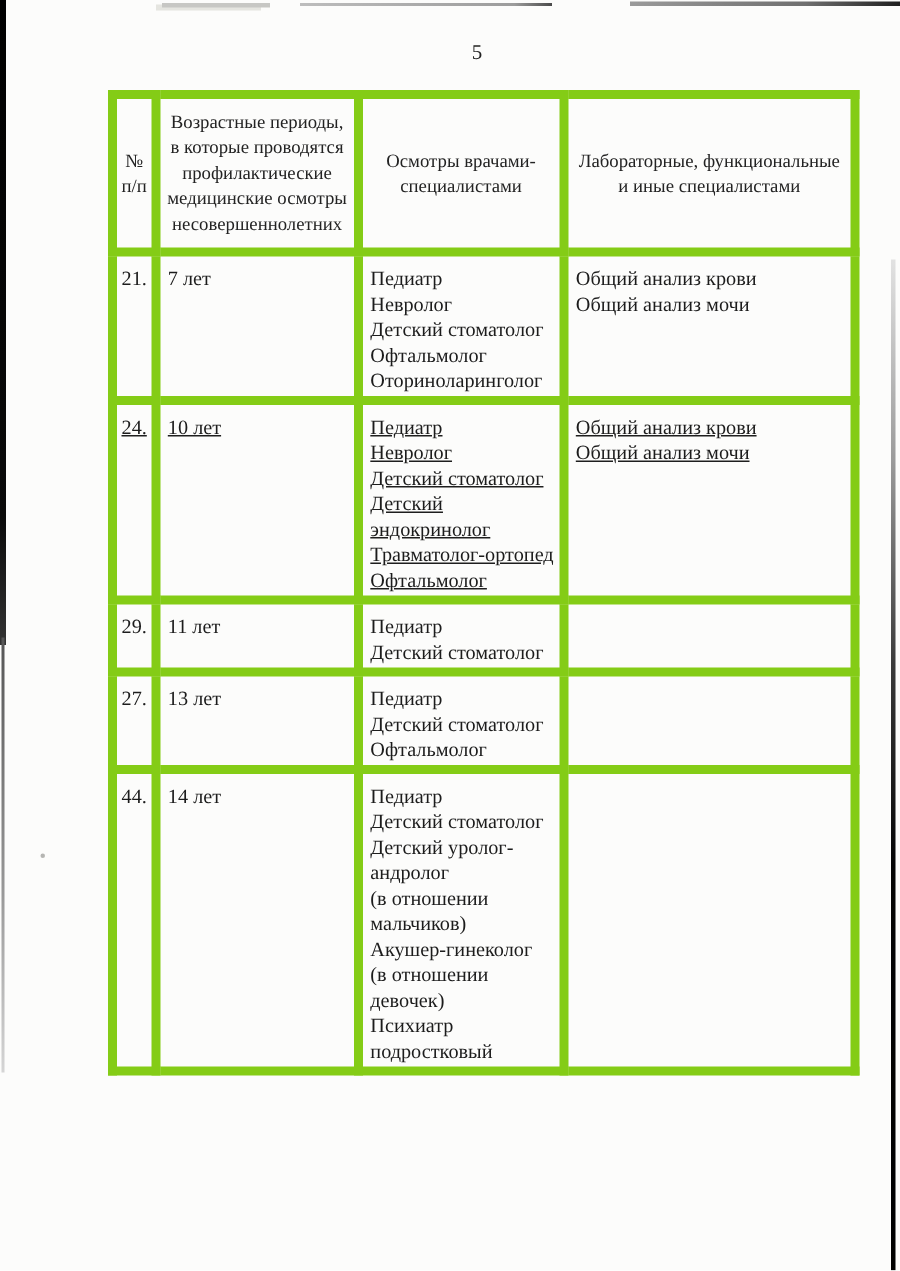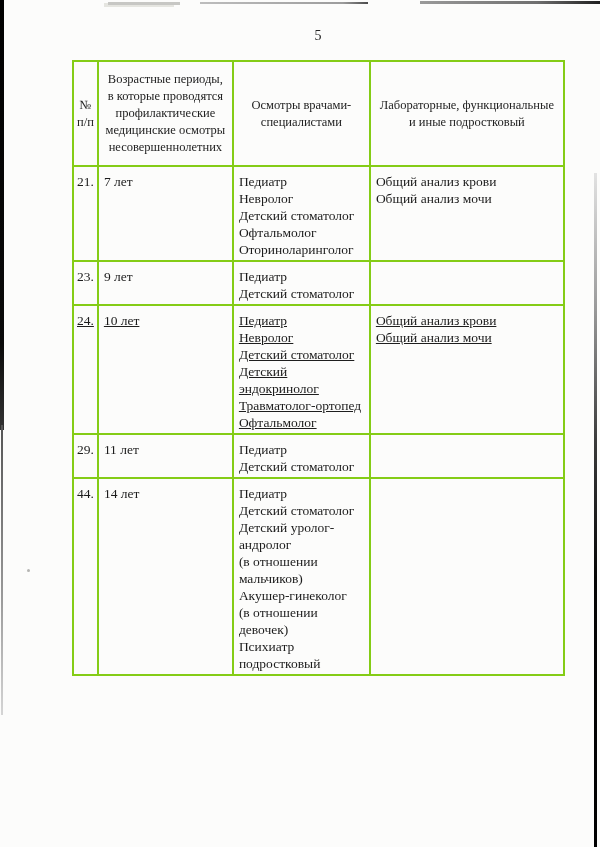--- a/index.html
+++ b/index.html
@@ -13,21 +13,21 @@
   }
   .page-number {
     position:absolute; left:288px; top:28px; width:60px;
     text-align:center; font-size:14px; color:#222;
   }
   table.exam-table {
     position:absolute; left:72px; top:60px;
     border-collapse:collapse; table-layout:fixed;
   }
   .exam-table td, .exam-table th {
-    border:2px solid #84cc16;
+    border:6px solid #84cc16;
     white-space:pre-line;
     font-weight:normal;
     overflow:hidden;
   }
   .exam-table th {
     text-align:center; vertical-align:middle;
     font-size:12.5px; line-height:17px;
     padding:2px 2px; color:#232323;
   }
   .exam-table td {
@@ -112,57 +112,58 @@
         <th>№
 п/п</th>
         <th>Возрастные периоды,
 в которые проводятся
 профилактические
 медицинские осмотры
 несовершеннолетних</th>
         <th>Осмотры врачами-
 специалистами</th>
         <th>Лабораторные, функциональные
-и иные подростковый</th>
+и иные специалистами</th>
       </tr>
       <tr class="r0">
         <td class="num-cell">21.</td>
         <td>7 лет</td>
         <td>Педиатр
 Невролог
 Детский стоматолог
 Офтальмолог
 Оториноларинголог</td>
         <td>Общий анализ крови
 Общий анализ мочи</td>
-      </tr>
-      <tr class="r2">
-        <td class="num-cell">23.</td>
-        <td>9 лет</td>
-        <td>Педиатр
-Детский стоматолог</td>
-        <td></td>
       </tr>
       <tr class="r3">
         <td class="num-cell">24.</td>
         <td>10 лет</td>
         <td>Педиатр
 Невролог
 Детский стоматолог
 Детский эндокринолог
 Травматолог-ортопед
 Офтальмолог</td>
         <td>Общий анализ крови
 Общий анализ мочи</td>
       </tr>
       <tr class="r4">
         <td class="num-cell">29.</td>
         <td>11 лет</td>
         <td>Педиатр
 Детский стоматолог</td>
+        <td></td>
+      </tr>
+      <tr class="r6">
+        <td class="num-cell">27.</td>
+        <td>13 лет</td>
+        <td>Педиатр
+Детский стоматолог
+Офтальмолог</td>
         <td></td>
       </tr>
       <tr class="r7">
         <td class="num-cell">44.</td>
         <td>14 лет</td>
         <td>Педиатр
 Детский стоматолог
 Детский уролог-
 андролог
 (в отношении

